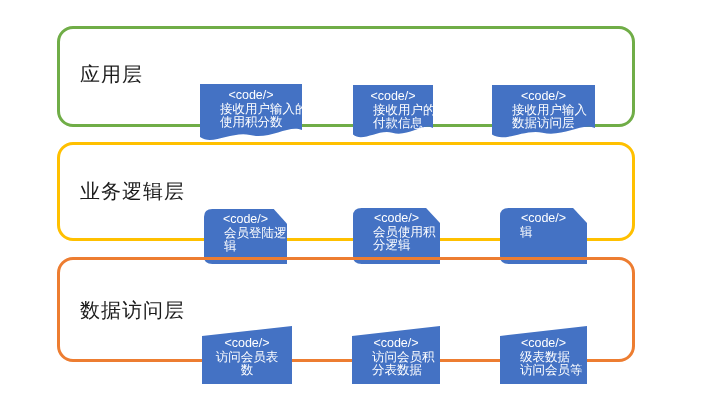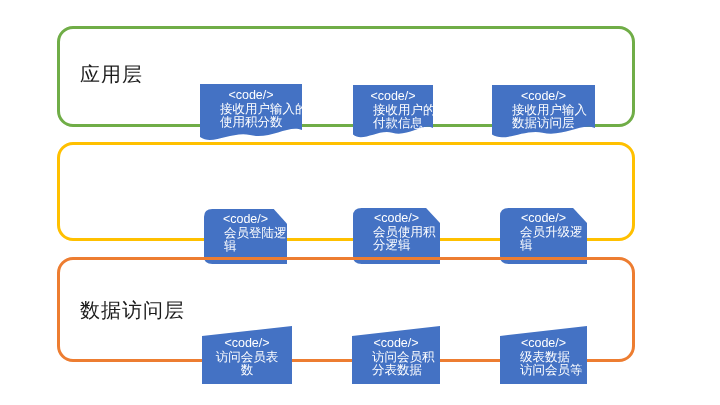--- a/index.html
+++ b/index.html
@@ -63,20 +63,21 @@
       <path d="M0,0 H100 V46 C87,40 69,56 49,51 C31,47 12,62 0,53 Z" fill="#4472C4"></path>
     </svg>
     <div class="box-text" style="color: rgb(255, 255, 255);">
       <div class="line c">&lt;code/&gt;</div>
       <div class="line l">接收用户输入</div>
       <div class="line l">数据访问层</div>
     </div>
   </div>
 
   <div class="layer" style="top: 142px; height: 99px; border-color: rgb(255, 192, 0);"></div>
+  <div class="layer-label" style="top:179px;">业务逻辑层</div>
 
   <div class="box s-snip" style="left:204px;top:167px;width:83px;height:55px;">
     <svg viewBox="0 0 100 56" preserveAspectRatio="none">
       <path d="M10,0 H84 L100,15 V56 H10 Q0,56 0,48 V8 Q0,0 10,0 Z" fill="#4472C4"></path>
     </svg>
     <div class="box-text" style="color: rgb(255, 255, 255);">
       <div class="line c">&lt;code/&gt;</div>
       <div class="line l">会员登陆逻</div>
       <div class="line l">辑</div>
     </div>
@@ -92,21 +93,20 @@
       <div class="line l">分逻辑</div>
     </div>
   </div>
 
   <div class="box s-snip" style="left:500px;top:166px;width:87px;height:56px;">
     <svg viewBox="0 0 100 56" preserveAspectRatio="none">
       <path d="M10,0 H84 L100,15 V56 H10 Q0,56 0,48 V8 Q0,0 10,0 Z" fill="#4472C4"></path>
     </svg>
     <div class="box-text" style="color: rgb(255, 255, 255);">
       <div class="line c">&lt;code/&gt;</div>
-      <div class="line l">会员升级逻</div>
       <div class="line l">辑</div>
     </div>
   </div>
 
   <div class="layer" style="top: 257px; height: 105px; border-color: rgb(237, 125, 49);"></div>
   <div class="layer-label" style="top:298px;">数据访问层</div>
 
   <div class="box s-slant" style="left:202px;top:284px;width:90px;height:58px;">
     <svg viewBox="0 0 100 58" preserveAspectRatio="none">
       <path d="M0,10 L100,0 V58 H0 Z" fill="#4472C4"></path>

